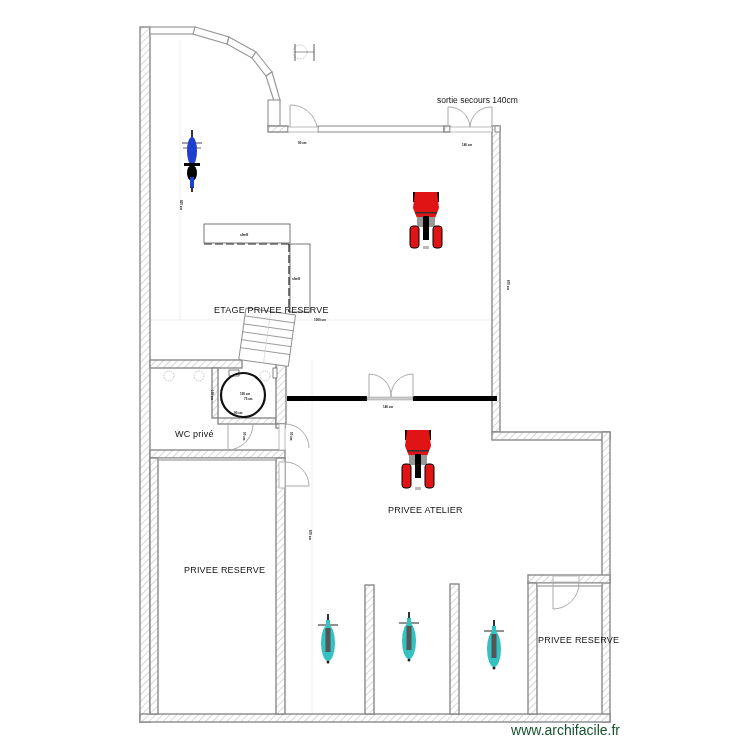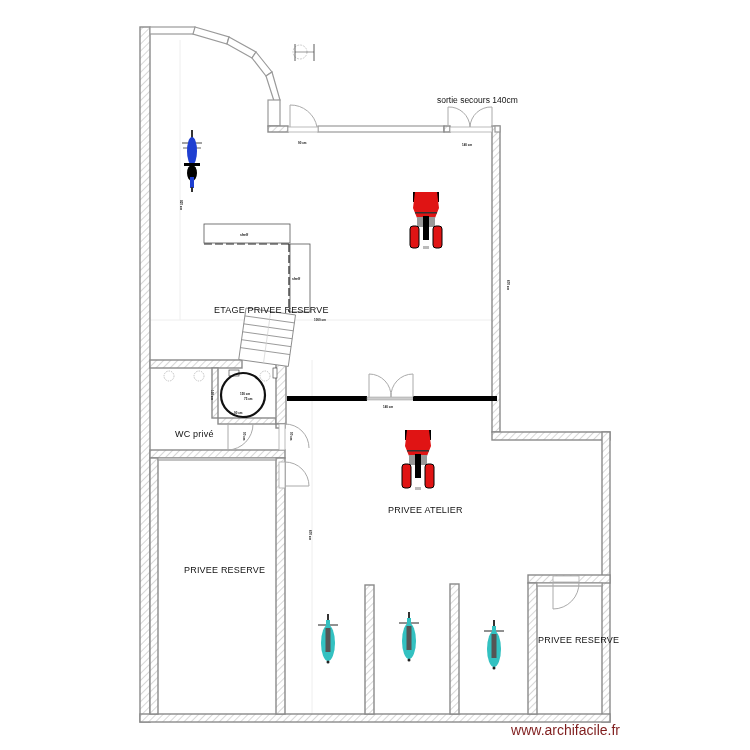--- a/index.html
+++ b/index.html
@@ -2,21 +2,21 @@
 <html><head>
 <meta charset="utf-8">
 <style>
   html, body { margin: 0; padding: 0; background: #ffffff; }
   body { width: 750px; height: 750px; position: relative; overflow: hidden; font-family: "Liberation Sans", sans-serif; }
   #plan { position: absolute; left: 0; top: 0; width: 750px; height: 750px; }
   .room-label { font-family: "Liberation Sans", sans-serif; font-size: 9px; fill: #111; letter-spacing: 0.2px; }
   .dim-label { font-family: "Liberation Sans", sans-serif; font-size: 3px; fill: #111; font-weight: bold; }
   .furn-label { font-family: "Liberation Sans", sans-serif; font-size: 3.5px; fill: #111; font-weight: bold; }
   .annot { font-family: "Liberation Sans", sans-serif; font-size: 8.5px; fill: #111; }
-  .watermark { position: absolute; right: 130px; bottom: 12px; font-family: "Liberation Sans", sans-serif; font-size: 14px; color: #7f1d1d; }
+  .watermark { position: absolute; right: 130px; bottom: 12px; font-family: "Liberation Sans", sans-serif; font-size: 14px; color: #14532d; }
   .wall { fill: url(#hatch); stroke: #8a8a8a; stroke-width: 1.4; }
   .wall-thin { fill: #fff; stroke: #9a9a9a; stroke-width: 1.2; }
   .door { fill: none; stroke: #aaa; stroke-width: 1; }
   .guide { stroke: #eeeeee; stroke-width: 1; fill: none; }
 </style>
 </head>
 <body>
 
 <svg id="plan" viewBox="0 0 750 750" xmlns="http://www.w3.org/2000/svg">
   <defs>

